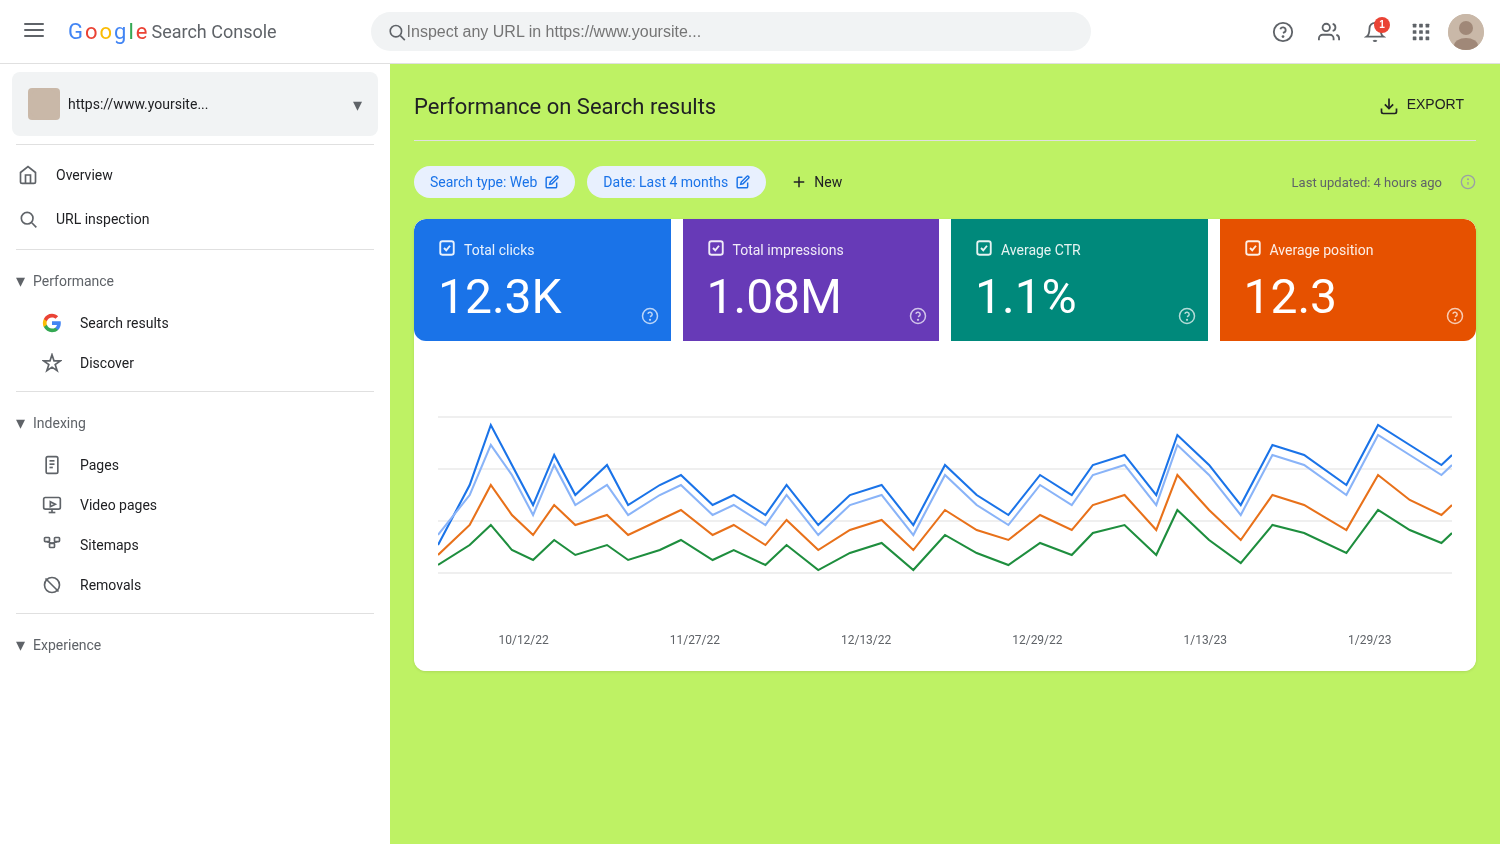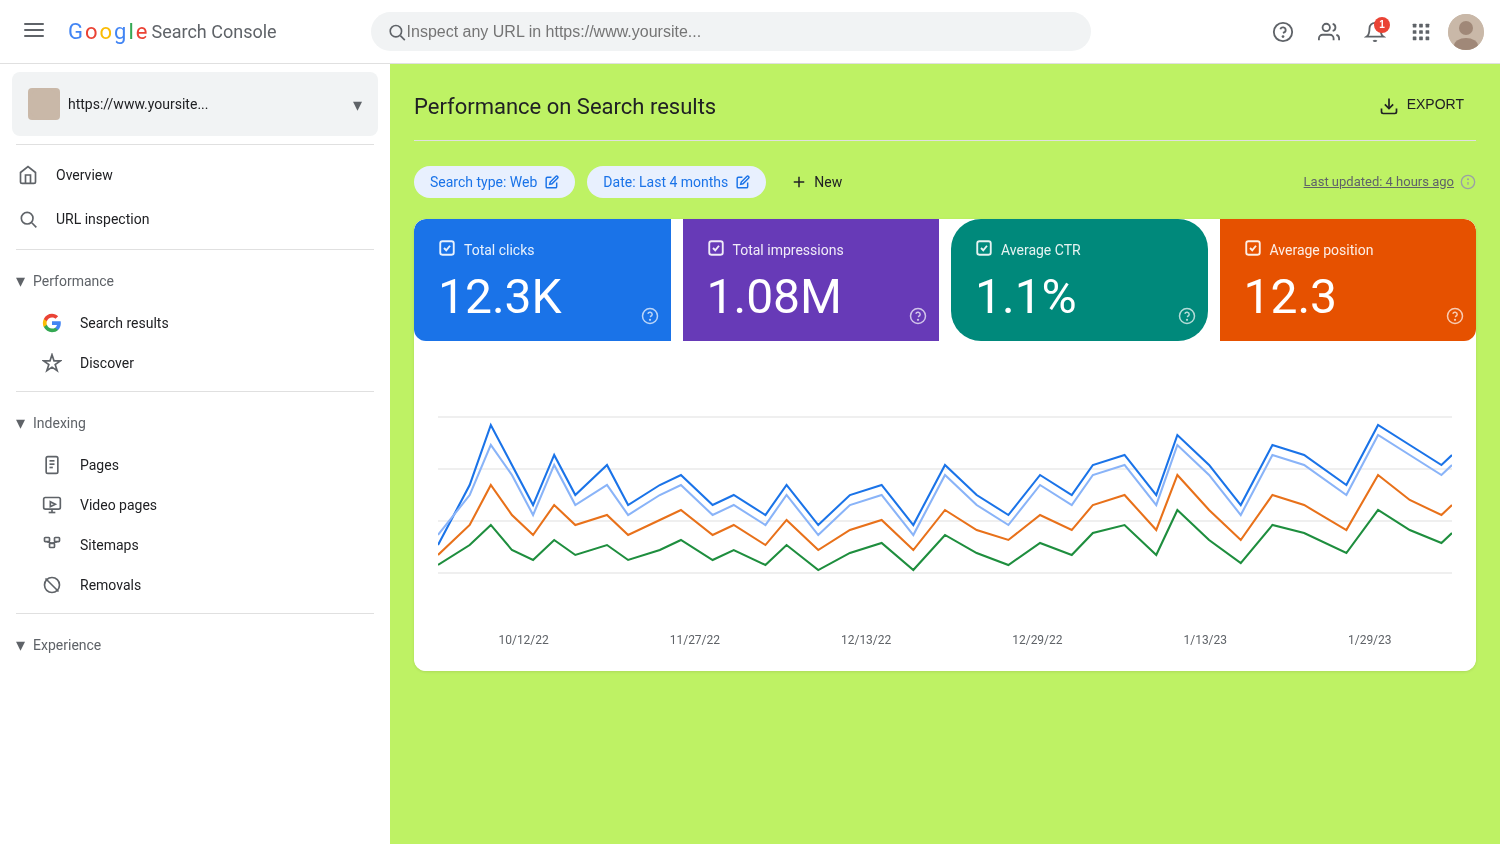--- a/index.html
+++ b/index.html
@@ -94,30 +94,30 @@
       background: #e8f0fe; border: none; border-radius: 20px;
       padding: 8px 16px; font-size: 14px; color: #1a73e8; cursor: pointer;
       font-family: inherit;
     }
     .new-btn {
       display: flex; align-items: center; gap: 6px;
       background: none; border: none; cursor: pointer;
       font-size: 14px; color: #202124; padding: 8px 12px; border-radius: 4px;
       font-family: inherit;
     }
-    .last-updated { font-size: 13px; color: #5f6368; margin-left: auto; display: flex; align-items: flex-start; gap: 6px; text-decoration: underline; }
+    .last-updated { font-size: 13px; color: #5f6368; margin-left: auto; display: flex; align-items: flex-end; gap: 18px; }
 
     
     .metric-cards { display: grid; grid-template-columns: repeat(4, 1fr); gap: 12px; border-radius: 12px; overflow: hidden; margin-bottom: 0; }
     .metric-card {
       padding: 20px 24px 16px; position: relative; min-height: 120px;
     }
     .metric-card.blue { background: #1a73e8; }
     .metric-card.purple { background: #673ab7; }
-    .metric-card.teal { background: #00897b; border-radius: 30px; }
+    .metric-card.teal { background: #00897b; }
     .metric-card.orange { background: #e65100; }
     .metric-card-title { display: flex; align-items: center; gap: 8px; font-size: 14px; color: rgba(255,255,255,0.9); margin-bottom: 8px; }
     .metric-card-value { font-size: 48px; font-weight: 400; color: #fff; margin-top: 4px; }
     .metric-card-help {
       position: absolute; bottom: 12px; right: 12px;
       color: rgba(255,255,255,0.7); font-size: 16px; cursor: pointer;
     }
 
     
     .chart-container {

